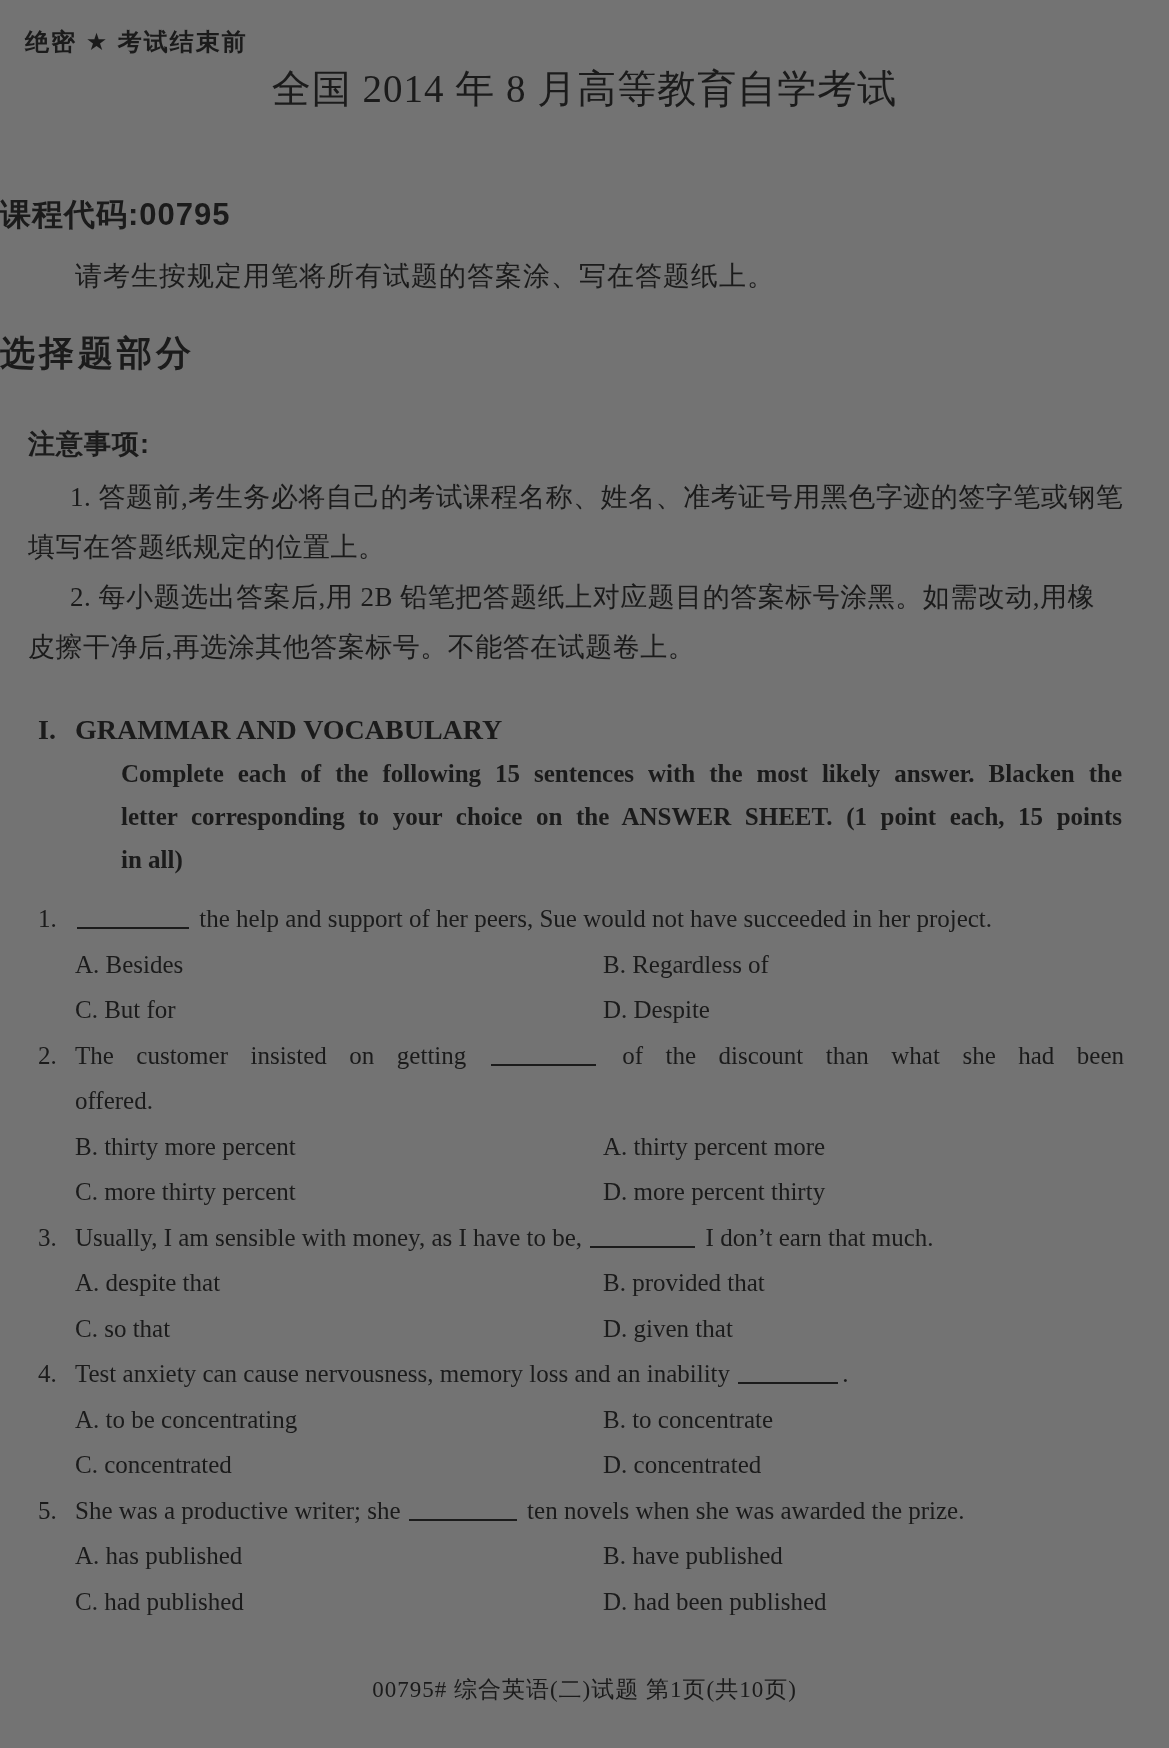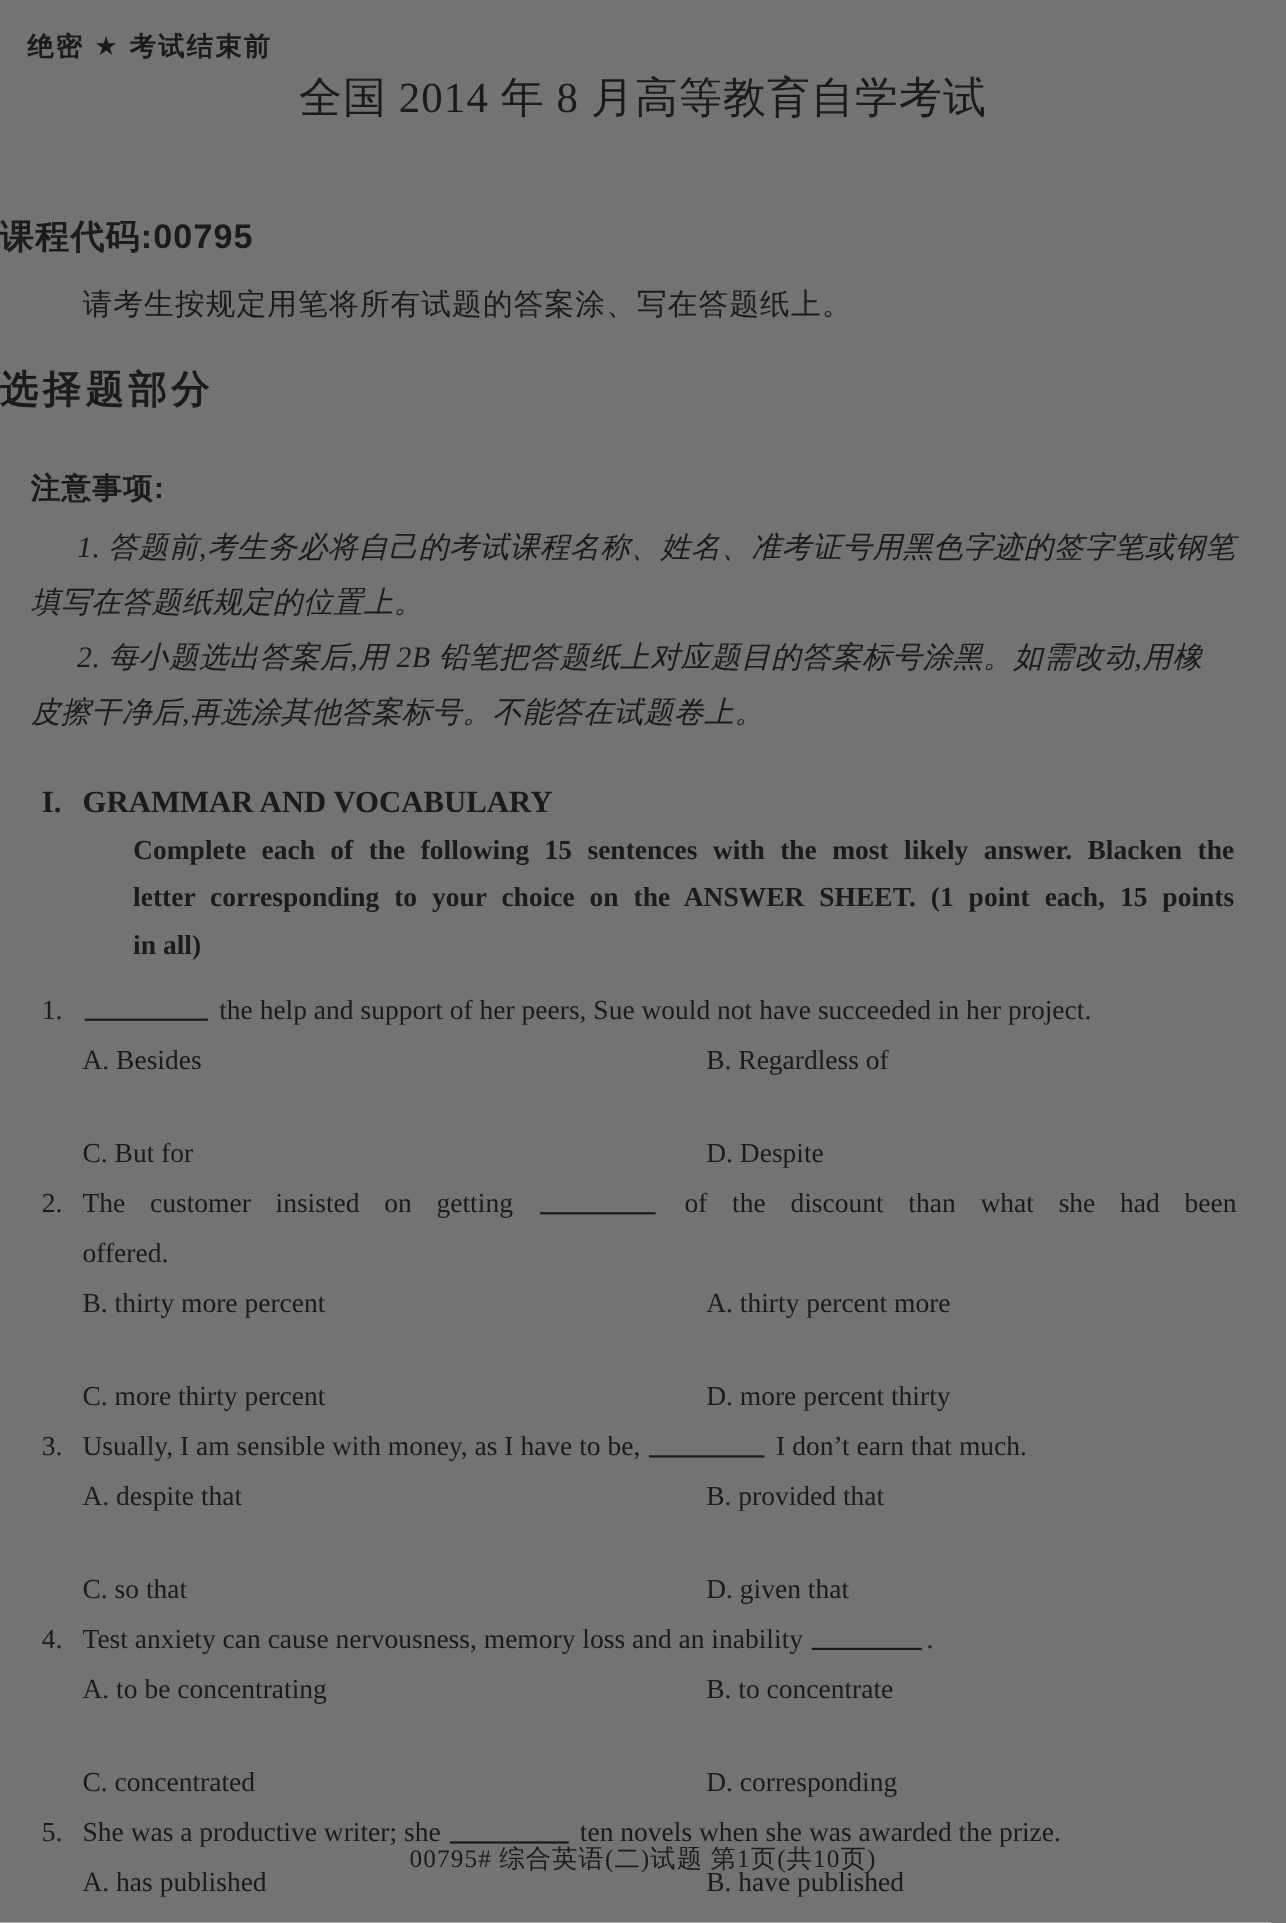--- a/index.html
+++ b/index.html
@@ -33,36 +33,36 @@
     position:absolute;top:258px;left:75px;
     font-size:27px;letter-spacing:1px;white-space:nowrap;
   }
   .section-title{
     position:absolute;top:330px;left:0;width:100%;
     text-align:left;font-size:35px;font-weight:700;letter-spacing:4px;
   }
 
   .notes{position:absolute;top:424px;left:28px;width:1113px;}
   .notes-title{font-size:27px;font-weight:700;line-height:40px;margin-bottom:8px;letter-spacing:1px;}
-  .note-line{font-size:27px;line-height:50px;white-space:nowrap;letter-spacing:0.5px;font-style:italic;}
+  .note-line{font-size:27px;line-height:50px;white-space:nowrap;letter-spacing:0.5px;}
   .note-line.indent{padding-left:42px;}
 
   .sec1{position:absolute;top:708px;left:38px;width:1086px;font-weight:700;}
   .sec1-head{display:flex;font-size:28px;line-height:44px;}
   .sec1-num{width:37px;flex:none;}
   .sec1-instr{margin-left:37px;width:1047px;font-size:25px;line-height:43px;}
   .sec1-instr .line{text-align:justify;text-align-last:justify;margin-left:46px;}
   .sec1-instr .line:last-child{text-align:justify;text-align-last:left;}
 
   .questions{position:absolute;top:896px;left:38px;width:1086px;font-size:25px;}
   .q-line{display:flex;line-height:45.5px;}
   .q-num{width:37px;flex:none;}
   .q-cont{flex:1;min-width:0;}
   .q-cont.just{text-align:justify;text-align-last:justify;}
-  .q-options{margin-left:37px;display:grid;grid-template-columns:528px 1fr;line-height:45.5px;gap:39px;}
+  .q-options{margin-left:37px;display:grid;grid-template-columns:528px 1fr;line-height:45.5px;}
   .q-option{white-space:nowrap;}
   .blank{
     display:inline-block;height:0;
     border-bottom:2px solid #1b1b1b;
     margin:0 4px -2px 2px;
   }
   .footer{
     position:absolute;top:1674px;left:0;width:100%;
     text-align:center;font-size:23px;letter-spacing:1px;
   }
@@ -148,21 +148,21 @@
       </div>
       <div class="question">
         <div class="q-line">
           <span class="q-num">4.</span>
           <span class="q-cont">Test anxiety can cause nervousness, memory loss and an inability <span class="blank" style="width: 100px;"></span>.</span>
         </div>
         <div class="q-options">
           <span class="q-option">A. to be concentrating</span>
           <span class="q-option">B. to concentrate</span>
           <span class="q-option">C. concentrated</span>
-          <span class="q-option">D. corresponding</span>
+          <span class="q-option">D. concentrated</span>
         </div>
       </div>
       <div class="question">
         <div class="q-line">
           <span class="q-num">5.</span>
           <span class="q-cont">She was a productive writer; she <span class="blank" style="width: 108px;"></span> ten novels when she was awarded the prize.</span>
         </div>
         <div class="q-options">
           <span class="q-option">A. has published</span>
           <span class="q-option">B. have published</span>

